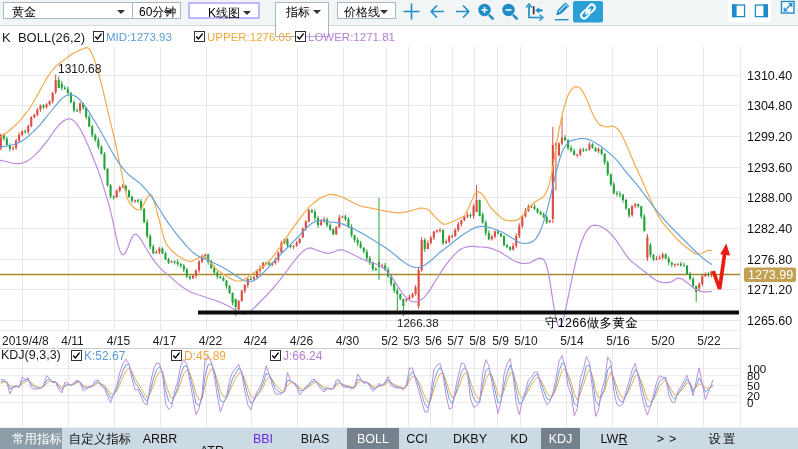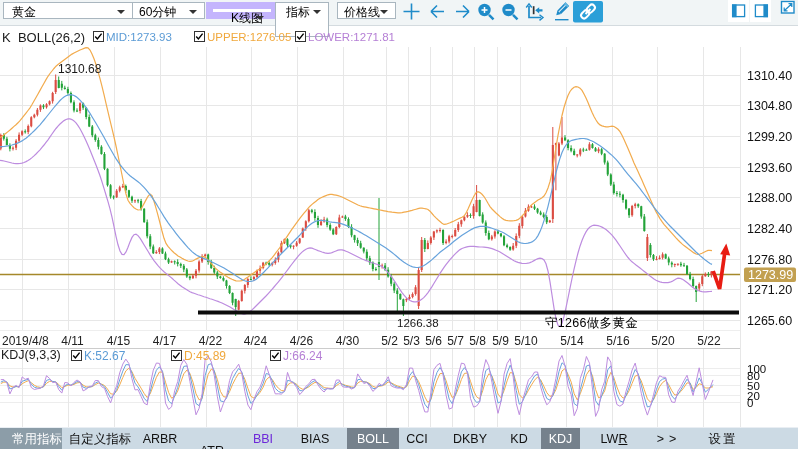--- a/index.html
+++ b/index.html
@@ -41,25 +41,25 @@
       <rect x="732" y="4.4" width="4.6" height="12.8" fill="#1f8bc9"></rect>
       <rect x="755.4" y="5" width="12" height="11.6" fill="none" stroke="#1f8bc9" stroke-width="1.3"></rect>
       <rect x="763.4" y="4.4" width="4.6" height="12.8" fill="#1f8bc9"></rect>
       <rect x="781.5" y="1.5" width="12.5" height="11.5" fill="#fff" stroke="#1f8bc9" stroke-width="1.4"></rect>
       <path d="M784.5,10.5 L791.5,4 M784.2,7.5 V10.8 H787.5 M791.8,7 V3.7 H788.5" stroke="#1f8bc9" stroke-width="1.2" fill="none"></path>
     </svg>
 <div style="position:absolute;left:3px;top:2px;width:130px;height:17px;background:#fff;border:1px solid #a9b6bf;">
       <span style="position:absolute;left:8px;top:1px;font-size:12px;font-weight:normal;color:#000;">黄金</span>
       <span style="position:absolute;right:7px;top:7px;width:0;height:0;border-left:4px solid transparent;border-right:4px solid transparent;border-top:4.5px solid #333;"></span>
     </div>
-    <div style="position:absolute;left:132px;top:2px;width:73px;height:17px;background:#fff;border:1px solid #a9b6bf;">
+    <div style="position:absolute;left:132px;top:2px;width:49px;height:17px;background:#fff;border:1px solid #a9b6bf;">
       <span style="position:absolute;left:6px;top:1px;font-size:12px;font-weight:normal;color:#000;">60分钟</span>
       <span style="position:absolute;right:7px;top:7px;width:0;height:0;border-left:4px solid transparent;border-right:4px solid transparent;border-top:4.5px solid #333;"></span>
     </div>
-    <div style="position:absolute;left:206px;top:2px;width:72px;height:17px;background:#fff;border:7px solid #c4b5fd;">
+    <div style="position:absolute;left:188px;top:2px;width:72px;height:17px;background:#fff;border:2px solid #c4b5fd;">
       <span style="position:absolute;left:18px;top:1px;font-size:12px;font-weight:normal;color:#000;">K线图</span>
       <span style="position:absolute;right:7px;top:7px;width:0;height:0;border-left:4px solid transparent;border-right:4px solid transparent;border-top:4.5px solid #333;"></span>
     </div>
     <div style="position:absolute;left:275px;top:2px;width:54px;height:35px;background:#fff;border:1px solid #a9b6bf;">
       <span style="position:absolute;left:10px;top:1px;font-size:12px;font-weight:normal;color:#000;">指标</span>
       <span style="position:absolute;right:7px;top:7px;width:0;height:0;border-left:4px solid transparent;border-right:4px solid transparent;border-top:4.5px solid #333;"></span>
     </div>
     <div style="position:absolute;left:337px;top:2px;width:59px;height:17px;background:#fff;border:1px solid #a9b6bf;">
       <span style="position:absolute;left:6px;top:1px;font-size:12px;font-weight:normal;color:#000;">价格线</span>
       <span style="position:absolute;right:7px;top:7px;width:0;height:0;border-left:4px solid transparent;border-right:4px solid transparent;border-top:4.5px solid #333;"></span>

